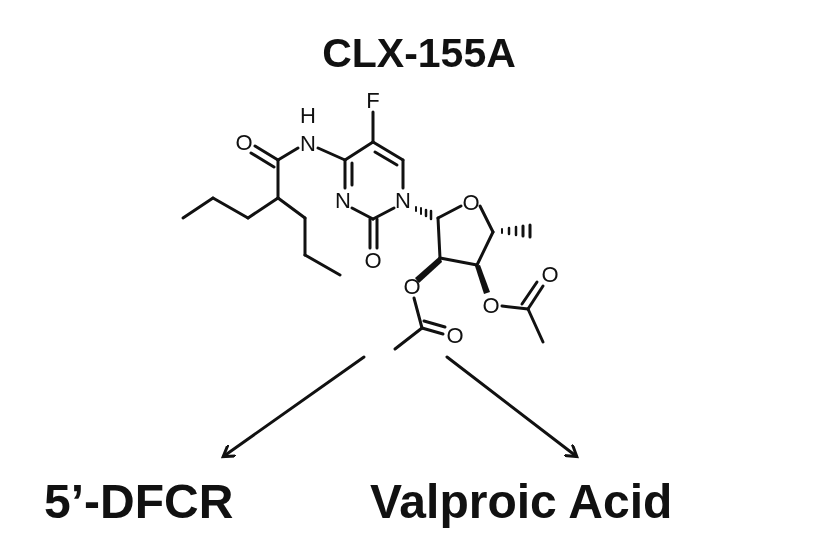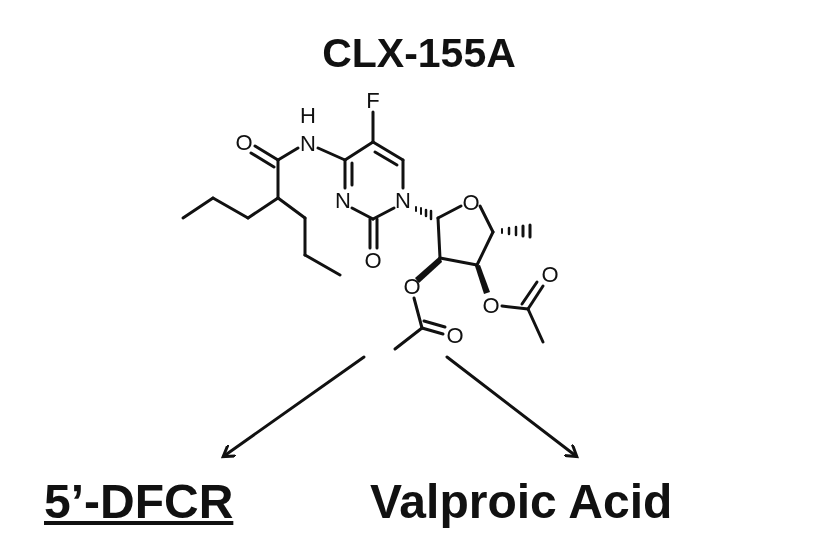--- a/index.html
+++ b/index.html
@@ -6,21 +6,21 @@
     body { width: 818px; height: 545px; position: relative; overflow: hidden; font-family: "Liberation Sans", sans-serif; }
     .title {
       position: absolute; left: 0; width: 818px; top: 30px; text-align: center;
       font-weight: bold; font-size: 41px; color: #111111; letter-spacing: 0px;
       padding-left: 10px;
     }
     .product {
       position: absolute; top: 474px; font-weight: bold; font-size: 48px; color: #111111;
       white-space: nowrap;
     }
-    #prod-left { left: 44px; text-decoration: underline; }
+    #prod-left { left: 44px; }
     #prod-right { left: 370px; }
     svg.mol { position: absolute; left: 0; top: 0; }
     .bond { stroke: #111; stroke-width: 3; fill: none; stroke-linecap: round; }
     .atom { font-family: "Liberation Sans", sans-serif; font-size: 22px; fill: #111; font-weight: normal; }
   </style>
 </head>
 <body>
 
 <div class="title">CLX-155A</div>
 

